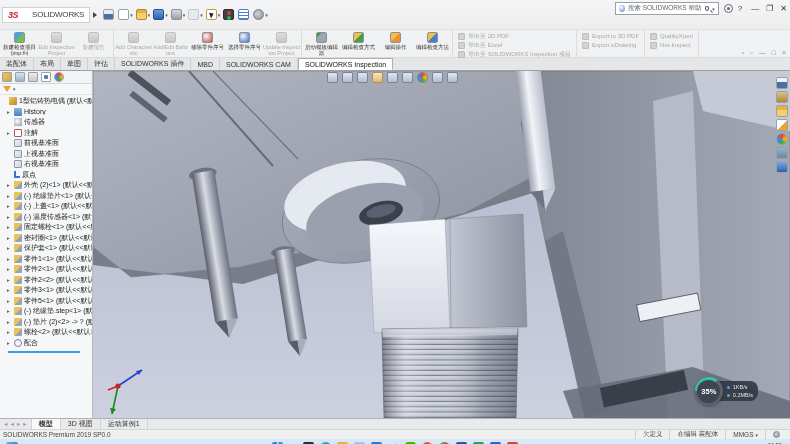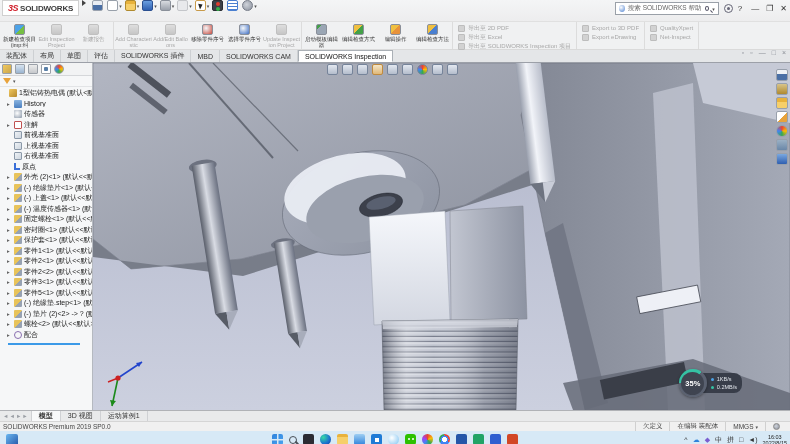--- a/index.html
+++ b/index.html
@@ -1,24 +1,24 @@
 <!DOCTYPE html>
 <html><head>
 <meta charset="utf-8">
 <style>
   *{margin:0;padding:0;box-sizing:border-box}
   html,body{width:790px;height:444px;overflow:hidden}
   body{font-family:"Liberation Sans","DejaVu Sans",sans-serif;background:#f0f0f0;position:relative;font-size:8px;color:#333}
   .screen{position:absolute;inset:0;width:790px;height:444px;background:#f0f1f2}
 
   
-  .titlebar{height:22px;background:linear-gradient(#f4f5f6,#ededee);display:flex;align-items:flex-start;position:relative;border-bottom:1px solid #e0e0e0}
+  .titlebar{height:30px;background:linear-gradient(#f4f5f6,#ededee);display:flex;align-items:center;position:relative;border-bottom:1px solid #e0e0e0}
   .logo{display:flex;align-items:center;height:16px;background:#fff;border:1px solid #d0d0d0;padding:0 5px;margin-left:2px}
   .logo .mark{color:#d01e2a;font-weight:bold;font-style:italic;font-size:9px;letter-spacing:-.5px}
-  .logo .name{color:#3a3a3a;font-weight:bold;font-size:8px;margin-left:2px;letter-spacing:-.2px}
+  .logo .name{color:#3a3a3a;font-weight:normal;font-size:8px;margin-left:14px;letter-spacing:-.2px}
   .flyarrow{width:0;height:0;border-left:4px solid #444;border-top:3px solid transparent;border-bottom:3px solid transparent;margin:0 6px 0 3px}
   .qa-row{display:flex;align-items:center;gap:3px}
   .qa-item{display:flex;align-items:center;gap:1px}
   .qa{width:11px;height:11px;border-radius:2px;display:inline-block;border:1px solid transparent}
   .qa-home{background:linear-gradient(#e9edf3 45%,#4a6fa5 45%);border-color:#9aa2ae}
   .qa-new{background:#fff;border-color:#98a0aa}
   .qa-open{background:linear-gradient(#e8b23c 35%,#f6cf6a 35%);border-color:#b08a2e}
   .qa-save{background:linear-gradient(#6a9fe0,#2f5fb0);border-color:#2a4f90}
   .qa-print{background:linear-gradient(#d8dbe0,#9aa0aa);border-color:#8a909a}
   .qa-undo{background:#e8e9ec;border-color:#c4c6ca}
@@ -101,21 +101,21 @@
   .hu-g{background:conic-gradient(#e84335,#fbbc05,#34a853,#4285f4,#e84335);border-radius:50%;border-color:#76849a}
   .taskpane{position:absolute;right:2px;top:6px;display:flex;flex-direction:column;gap:2px}
   .tpi{width:12px;height:12px;border:1px solid #98a0ac;border-radius:2px;background:#eceef2}
   .tp-home{background:linear-gradient(#eef1f5 40%,#4a6fa5 40%)}
   .tp-lib{background:linear-gradient(#d8c48a,#b08a2e)}
   .tp-folder{background:linear-gradient(#e8b23c 35%,#f6cf6a 35%)}
   .tp-vp{background:linear-gradient(135deg,#fff 55%,#e8a33c 55%)}
   .tp-app{background:conic-gradient(#e84335,#fbbc05,#34a853,#4285f4,#e84335);border-radius:50%}
   .tp-cp{background:linear-gradient(#9ab0c4,#6a87a8)}
   .tp-forum{background:linear-gradient(#7aa8e0,#2f5fb0)}
-  .netov{position:absolute;right:48px;bottom:13px;display:flex;align-items:center}
+  .netov{position:absolute;right:32px;bottom:13px;display:flex;align-items:center}
   .nring{width:28px;height:28px;border-radius:50%;background:conic-gradient(from -90deg,#35c2a4 0 126deg,#5a6170 126deg 360deg);display:flex;align-items:center;justify-content:center;box-shadow:0 1px 3px rgba(0,0,0,.4);z-index:2}
   .ncore{width:23px;height:23px;border-radius:50%;background:#3f4450;color:#fff;font-size:7.5px;font-weight:bold;display:flex;align-items:center;justify-content:center}
   .npill{background:rgba(52,57,69,.93);border-radius:0 8px 8px 0;margin-left:-6px;padding:3px 5px 3px 10px;display:flex;flex-direction:column;gap:2px;z-index:1}
   .nrow{display:flex;align-items:center;gap:3px;font-size:5.5px;color:#e2e6ec;white-space:nowrap}
   .ndot{width:3px;height:3px;border-radius:50%}
   .ndot.up{background:#4aa3e8}.ndot.down{background:#35c2a4}
 
   
   .modeltabs{height:11px;background:#e9eaeb;border-top:1px solid #b0b2b6;display:flex;align-items:center;font-size:7px}
   .mnav{display:flex;gap:1px;color:#9a9ea4;font-size:5.5px;padding:0 3px;border-right:1px solid #cfd1d4;height:100%;align-items:center}

